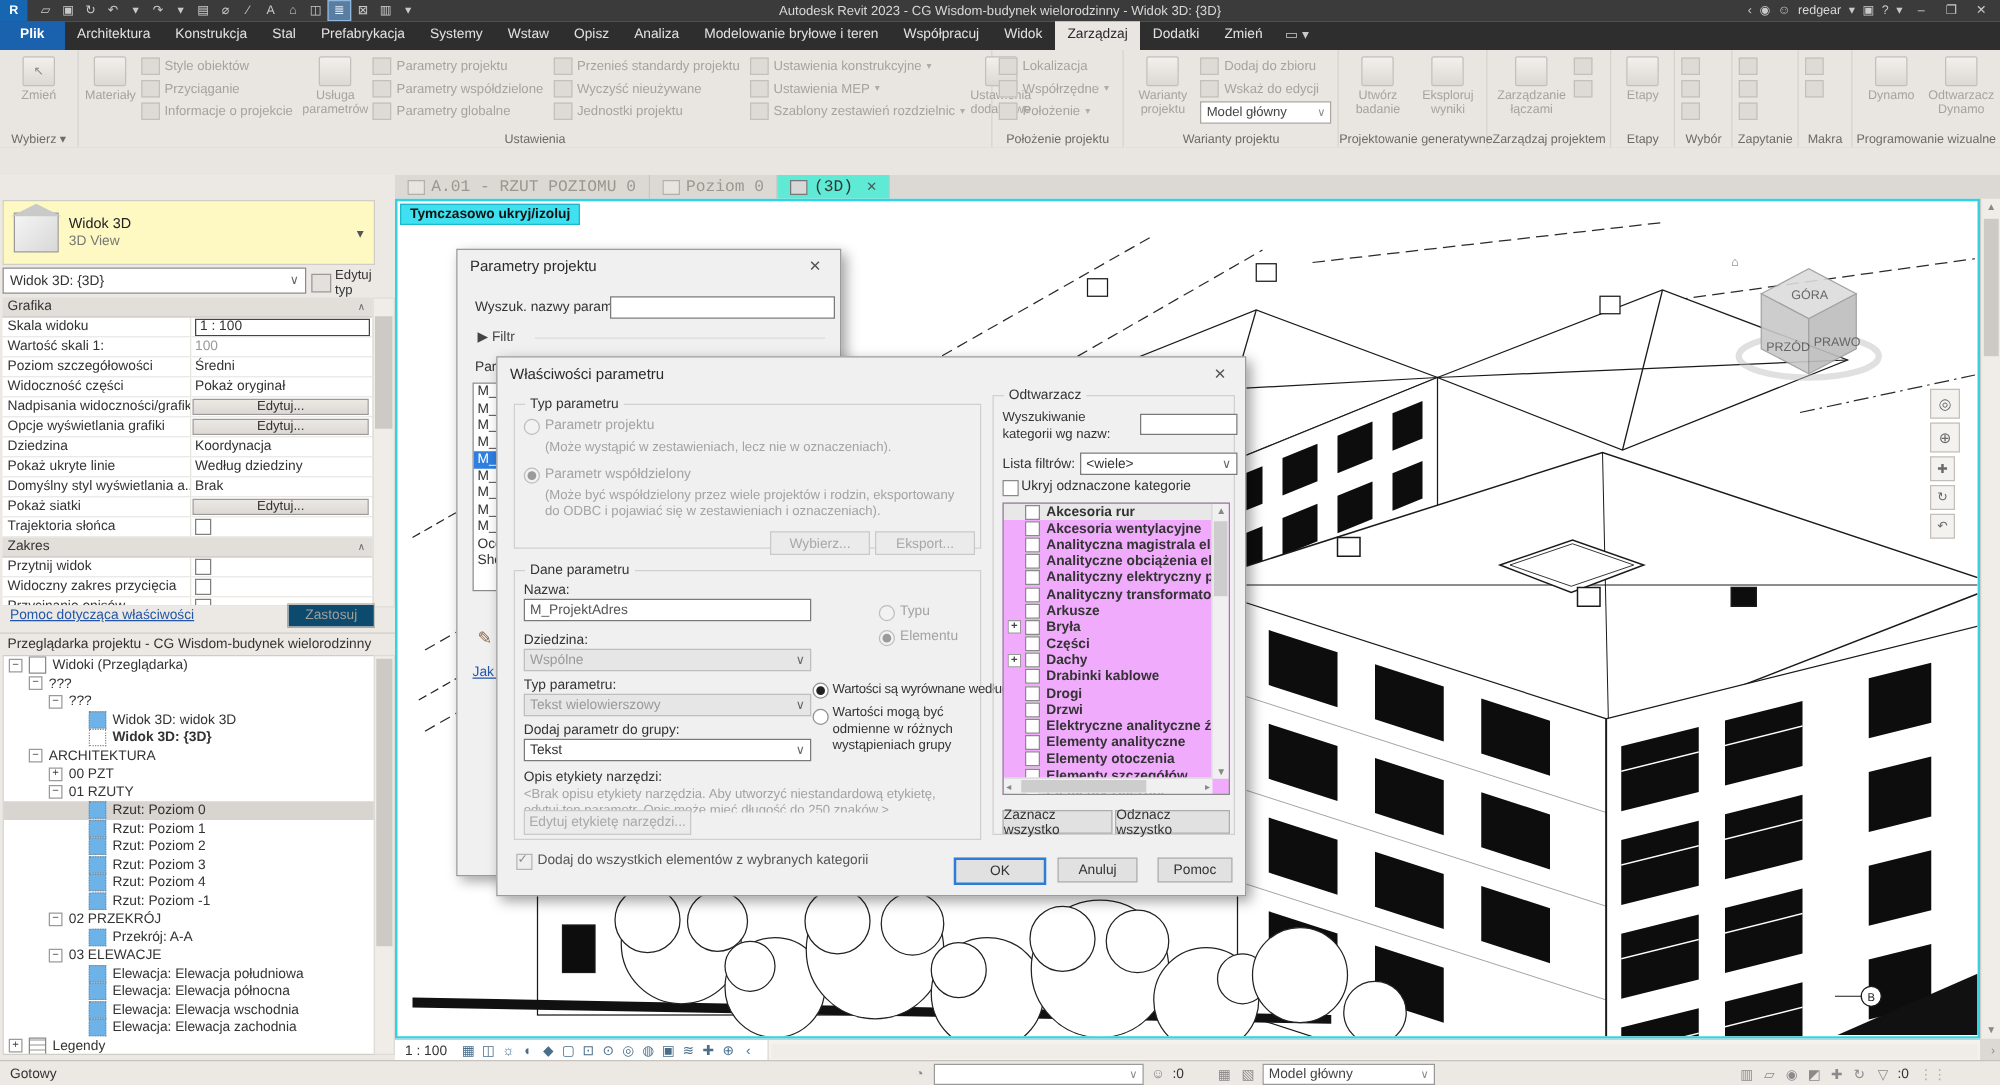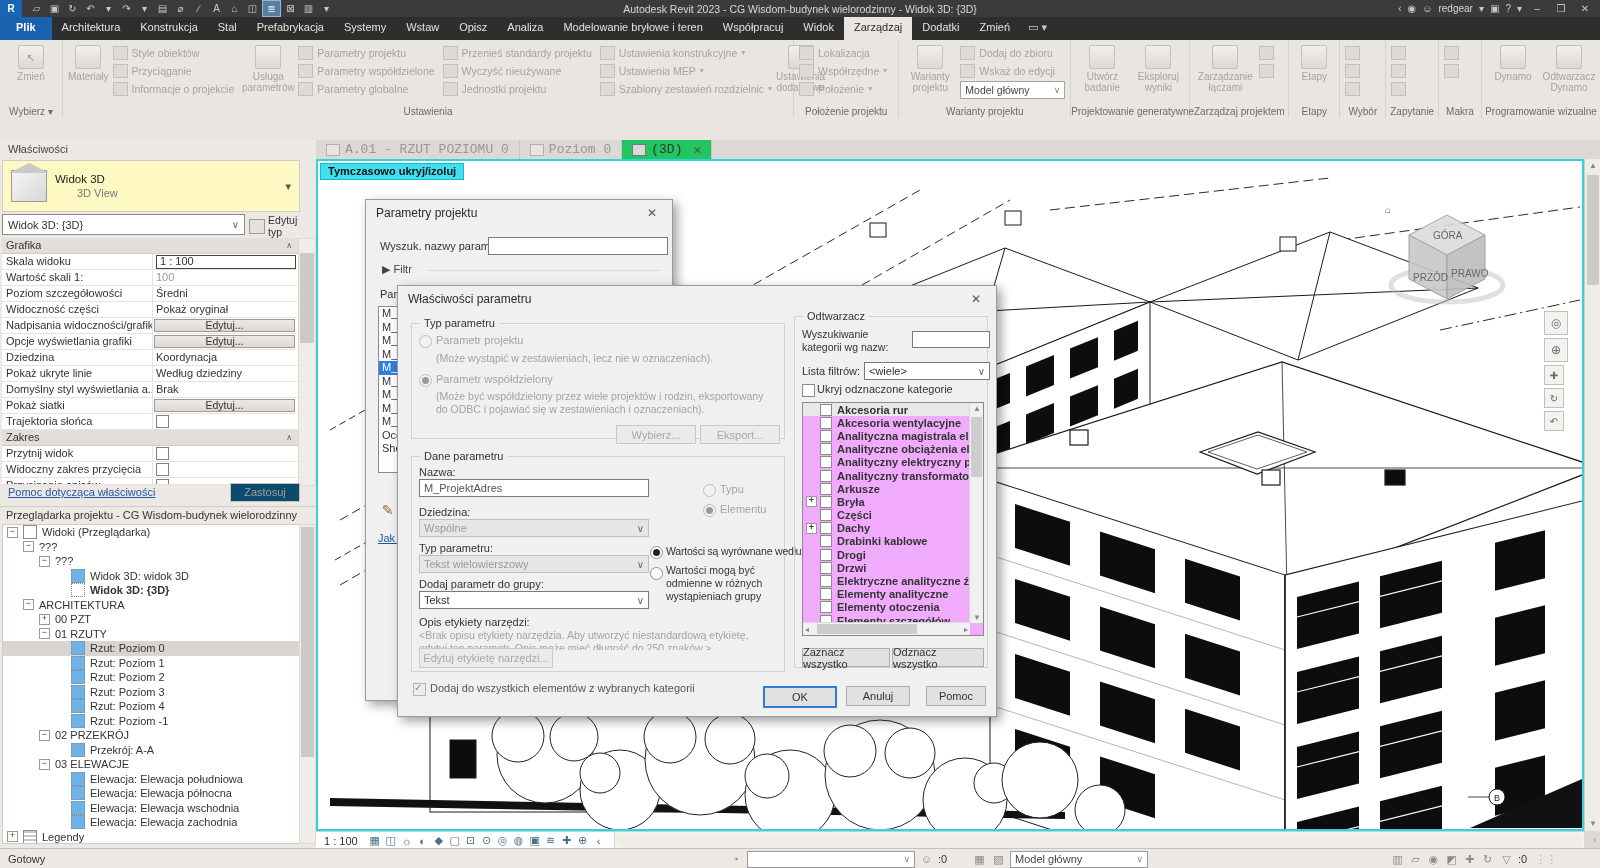--- a/index.html
+++ b/index.html
@@ -34,21 +34,21 @@
   .rcombo{width:95px;height:16px;border:1px solid #a8a5a0;background:#fff;color:#444;display:flex;align-items:center;padding:0 4px;font-size:10.5px;}
   .rcombo::after{content:"∨";margin-left:auto;color:#888;font-size:9px;}
   
   .props{position:absolute;left:0;top:140px;width:316px;height:708px;background:#ece9e4;border-right:1px solid #c6c3be;}
   .phead{height:18px;padding:3px 8px 0;color:#444;}
   .typebox{position:absolute;left:2px;top:20px;width:296px;height:50px;background:#fef9c3;border:1px solid #d0cdc8;display:flex;align-items:center;}
   .house{width:34px;height:30px;margin:0 8px;border:1px solid #9a9a9a;background:linear-gradient(135deg,#f5f5f5,#d8d8d8);position:relative;}
   .house::before{content:"";position:absolute;left:-3px;top:-8px;border-left:20px solid transparent;border-right:20px solid transparent;border-bottom:10px solid #c9c9c9;}
   .tname{line-height:14px;}
   .tname .t1{font-size:11.5px;color:#222;}
-  .tname .t2{color:#777;margin-left:22px;}
+  .tname .t2{color:#777;}
   .tcar{margin-left:auto;padding-right:8px;color:#555;}
   .selrow{position:absolute;left:2px;top:74px;width:312px;height:22px;display:flex;gap:4px;}
   .vsel{width:232px;height:19px;border:1px solid #8a8a8a;background:#fff;display:flex;align-items:center;padding:0 5px;}
   .vsel::after{content:"∨";margin-left:auto;color:#666;font-size:10px;}
   .etbtn{display:flex;align-items:center;gap:3px;color:#333;padding-top:2px;font-size:10.5px;}
   .etic{width:14px;height:13px;border:1px solid #9a9a9a;background:#e4e1dc;}
   .pgrid{position:absolute;left:2px;top:98px;width:296px;}
   .prow{display:flex;height:15px;line-height:14px;background:#fff;border-bottom:1px solid #e6e3de;}
   .prow .plb{width:146px;padding-left:4px;overflow:hidden;white-space:nowrap;border-right:1px solid #e6e3de;color:#333;}
   .prow .pvc{flex:1;padding-left:3px;overflow:hidden;white-space:nowrap;}
@@ -81,21 +81,21 @@
   .tic.root{background:#fff;border:1px solid #8a8a8a;}
   .tic.leg{border:1px solid #8a8a8a;background:repeating-linear-gradient(#c9c9c9 0 2px,#fff 2px 4px);}
   .tic.none{visibility:hidden;width:0;margin-right:0;}
   .tscroll{position:absolute;right:0;top:384px;width:15px;height:318px;background:#f0ede8;border:1px solid #dedbd6;}
   .tscroll .thumb{position:absolute;left:1px;right:1px;top:2px;height:230px;background:#cdcac5;}
   
   .viewarea{position:absolute;left:316px;top:140px;width:1284px;height:708px;background:#dcd9d4;}
   .vtabs{height:19px;display:flex;align-items:stretch;background:#dcd9d4;}
   .vtab{display:flex;align-items:center;gap:5px;padding:0 10px;color:#9a978f;border-right:1px solid #c9c6c1;font-size:13px;font-family:Liberation Mono, monospace;}
   .vtab .vtic{width:12px;height:10px;border:1px solid #b3b0ab;background:#e8e5e0;}
-  .vtab.active{background:#22c55e;color:#333;}
+  .vtab.active{background:#5eead4;color:#333;}
   .vtab.active .vtic{border-color:#777;background:#d8d8d8;}
   .vtab .x{margin-left:6px;color:#555;}
   .canvas{position:absolute;left:0;top:19px;width:1268px;height:672px;background:#fff;border:2px solid #2fd4e4;box-sizing:border-box;overflow:hidden;}
   .banner{position:absolute;left:2px;top:2px;background:#3fe0ef;color:#111;font-weight:bold;padding:1px 7px 2px;border:1px solid #18b9c9;}
   .vscroll{position:absolute;left:1268px;top:19px;width:16px;height:672px;background:#f0ede8;border-left:1px solid #d0cdc8;}
   .vscroll .arr{height:14px;text-align:center;color:#888;font-size:8px;line-height:14px;}
   .vscroll .thumb{position:absolute;left:2px;right:2px;top:16px;height:110px;background:#cdcac5;}
   .vscroll .arr.dn{position:absolute;bottom:0;left:0;right:0;}
   .bottombar{position:absolute;left:0;top:691px;width:1268px;height:17px;background:#f4f2ee;display:flex;align-items:center;border-top:1px solid #d0cdc8;}
   .vcb{display:flex;align-items:center;gap:4px;background:#fff;height:17px;padding:0 8px;border-right:1px solid #d8d5d0;}
@@ -447,21 +447,20 @@
         <span class="bic"></span>
         <span>Odtwarzacz Dynamo</span>
       </div>
       <div class="plab">Programowanie wizualne</div>
     </div>
   </div>
 
   <div style="position:absolute;left:0;top:118px;width:1600px;height:22px;background:#e9e6e2;"></div>
 
   <div class="props">
-    <div class="phead">Właściwości</div>
     <div class="typebox">
       <div class="house"></div>
       <div class="tname">
         <div class="t1">Widok 3D</div>
         <div class="t2">3D View</div>
       </div>
       <div class="tcar">▾</div>
     </div>
     <div class="selrow">
       <div class="vsel">Widok 3D: {3D}</div>

